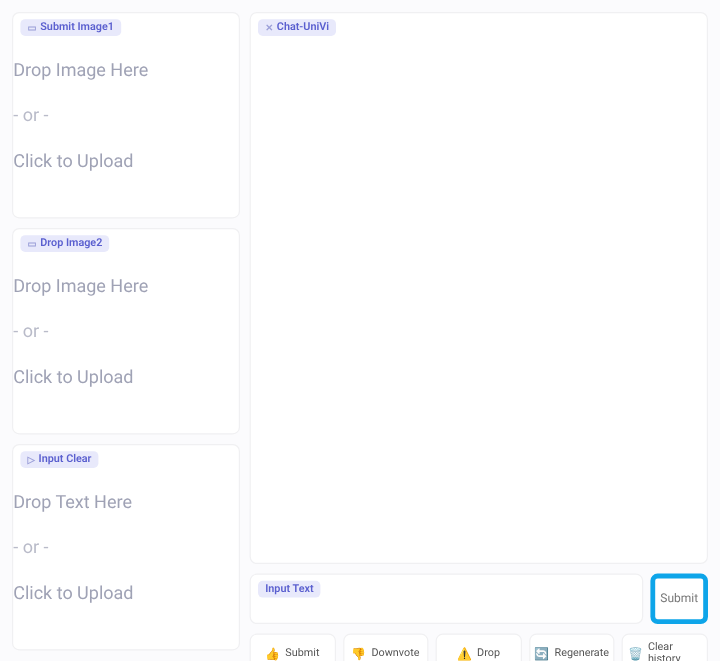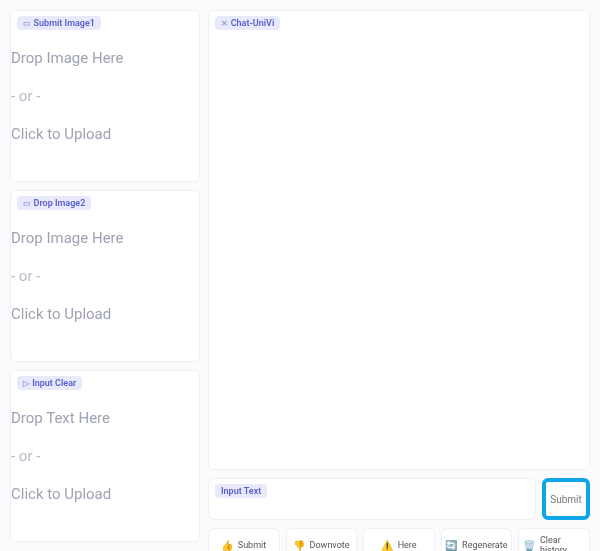--- a/index.html
+++ b/index.html
@@ -161,21 +161,21 @@
       <div class="action-btn">
         <span class="emoji">👍</span>
         <span>Submit</span>
       </div>
       <div class="action-btn">
         <span class="emoji">👎</span>
         <span>Downvote</span>
       </div>
       <div class="action-btn">
         <span class="emoji">⚠️</span>
-        <span>Here</span>
+        <span>Drop</span>
       </div>
       <div class="action-btn">
         <span class="emoji">🔄</span>
         <span>Regenerate</span>
       </div>
       <div class="action-btn">
         <span class="emoji">🗑️</span>
         <span>Clear history</span>
       </div>
     </div>

